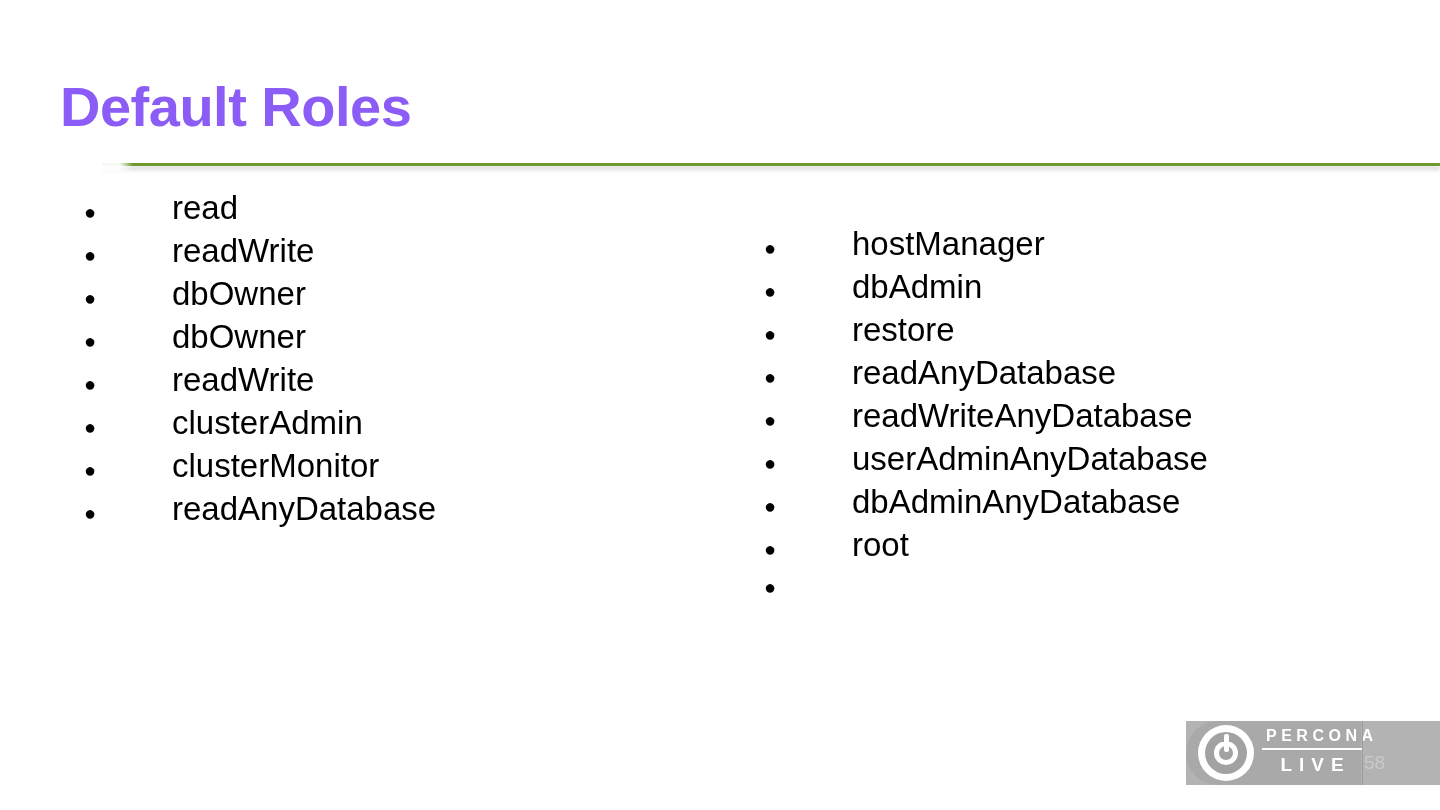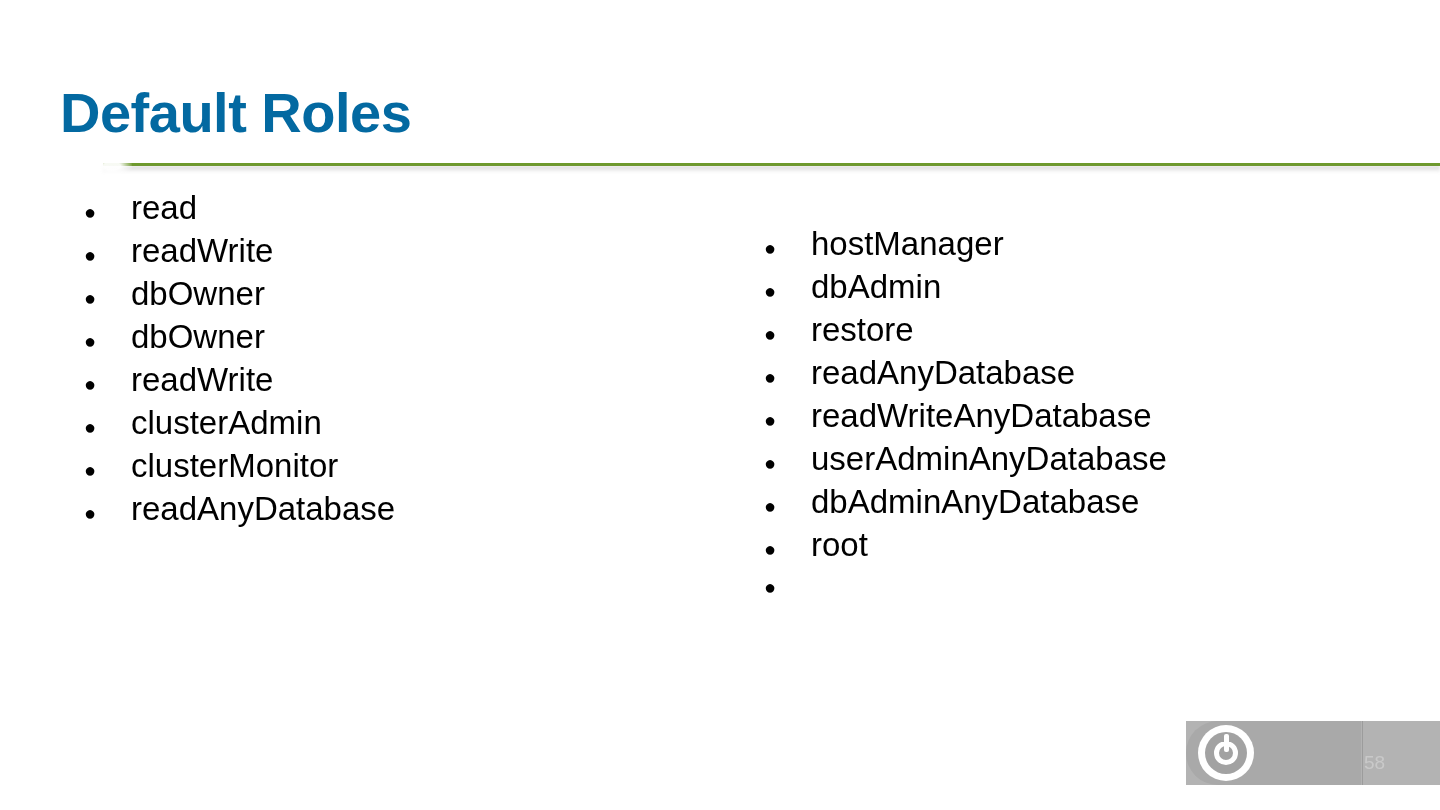--- a/index.html
+++ b/index.html
@@ -23,24 +23,23 @@
   }
 
   
   .slide-title {
     position: absolute;
     left: 60px;
     top: 78px;
     font-size: 56px;
     font-weight: bold;
     letter-spacing: -0.5px;
-    color: #0369a1;
+    color: #8b5cf6;
     line-height: 1.05;
     white-space: nowrap;
-    margin-top: 6px;
   }
 
   
   .title-rule {
     position: absolute;
     left: 103px;
     top: 163px;
     width: 1337px;
     height: 3px;
     background: #6E9B2B;
@@ -96,20 +95,21 @@
     font-size: 20px;
     line-height: 43px;
     color: #000000;
     padding-left: 14px;
     box-sizing: border-box;
   }
   .bullet-text {
     font-size: 33px;
     line-height: 43px;
     color: #000000;
+    margin-left: 41px;
   }
 
   
   .footer-band {
     position: absolute;
     left: 1186px;
     top: 721px;
     width: 254px;
     height: 64px;
     background: #b3b3b3;
@@ -304,18 +304,22 @@
   <div class="footer-pill"></div>
 
   <div class="power-icon">
     <div class="power-ring"></div>
     <div class="power-inner"></div>
     <div class="power-arc"></div>
     <div class="power-notch"></div>
     <div class="power-stem"></div>
   </div>
 
+  <div class="brand-text">
+    <div class="brand-percona">PERCONA</div>
+    <div class="brand-live">LIVE</div>
+  </div>
 
   <div class="page-number">58</div>
 
   <div class="footer-divider"></div>
 
 </div>
 
 </body></html>

